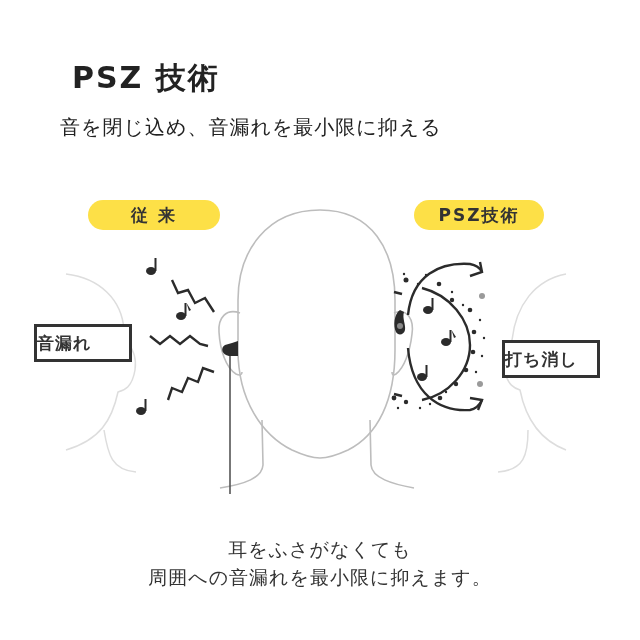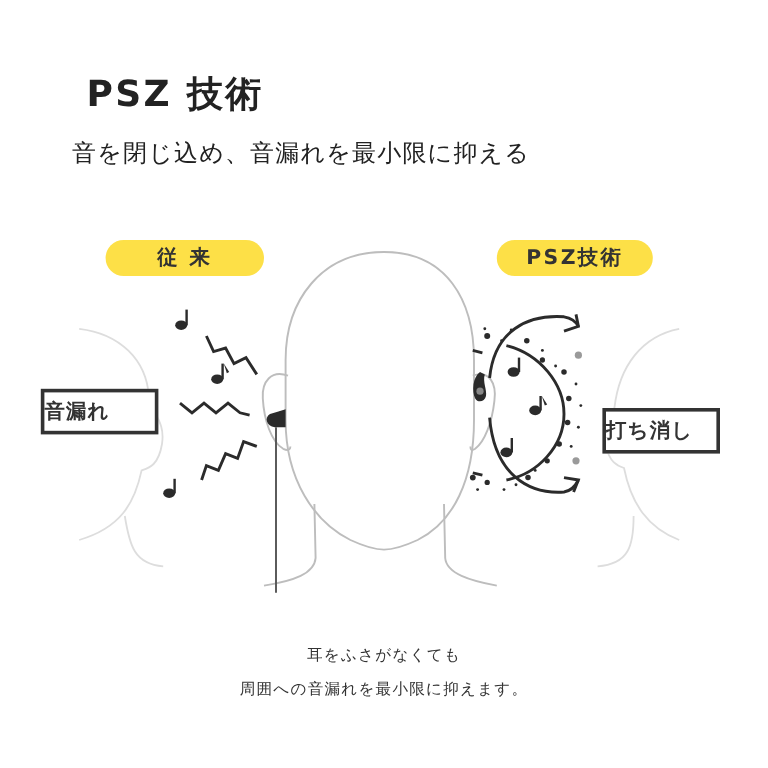--- a/index.html
+++ b/index.html
@@ -13,21 +13,21 @@
           font-size:17px; font-weight:bold; color:#333; text-align:center; line-height:30px;
           letter-spacing:2px; }
   .pill-left { left:88px; top:200px; width:132px; }
   .pill-right { left:414px; top:200px; width:130px; }
   .box-label { position:absolute; height:32px; border:3px solid #333; background:#fff;
                font-size:17px; font-weight:bold; color:#333; line-height:32px;
                box-sizing:content-box; letter-spacing:1px; }
   .box-left { left:34px; top:324px; width:92px; }
   .box-right { left:502px; top:340px; width:92px; }
   svg.art { position:absolute; left:0; top:0; }
-  .caption { position:absolute; left:0; width:640px; text-align:center; font-size:13px;
+  .caption { position:absolute; left:0; width:640px; text-align:center; font-size:19px;
              color:#333; margin:0; letter-spacing:1px; }
   .cap1 { top:537px; }
   .cap2 { top:565px;text-align:center; }
 </style>
 </head>
 <body>
 
 <h1 class="title">PSZ 技術</h1>
 <h2 class="subtitle">音を閉じ込め、音漏れを最小限に抑える</h2>
 

